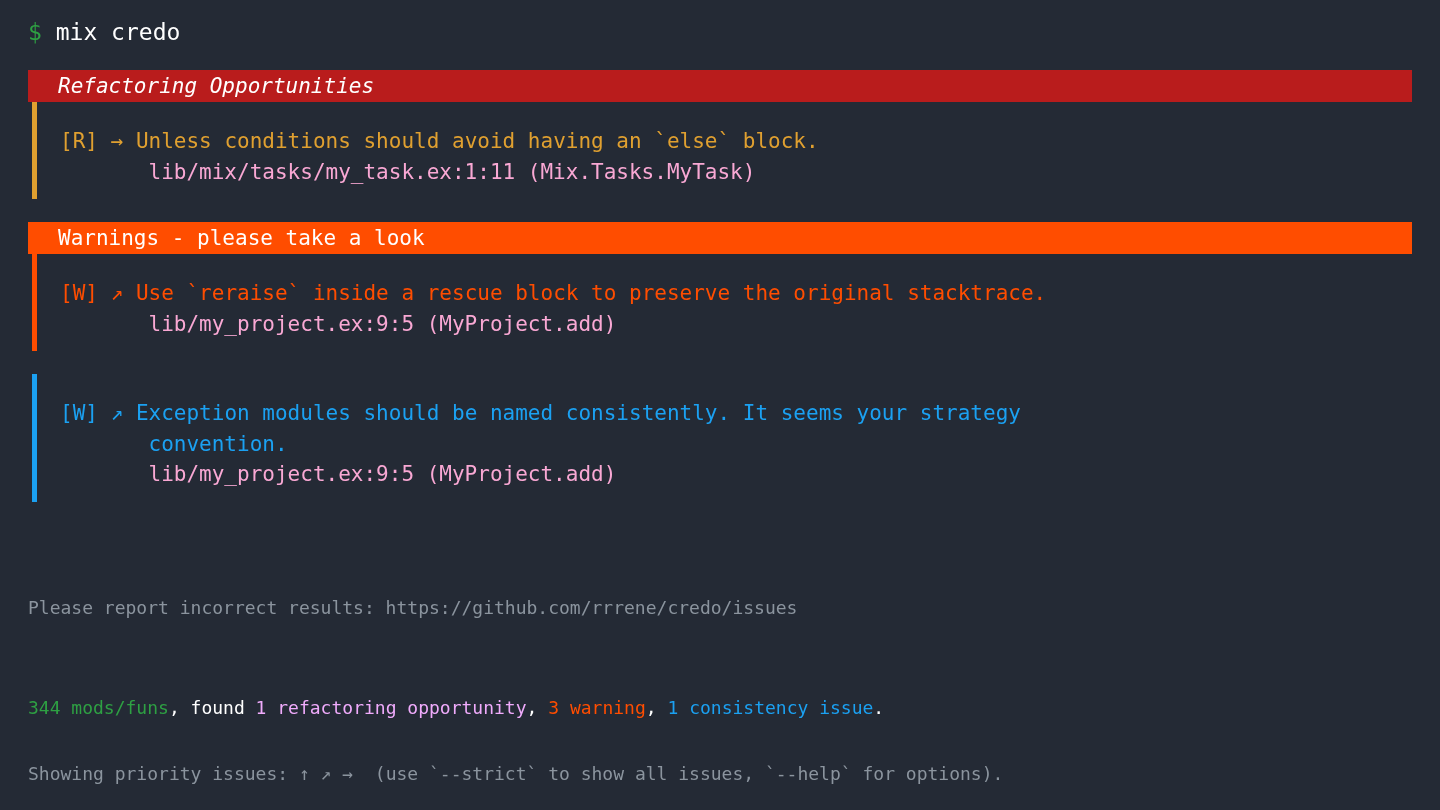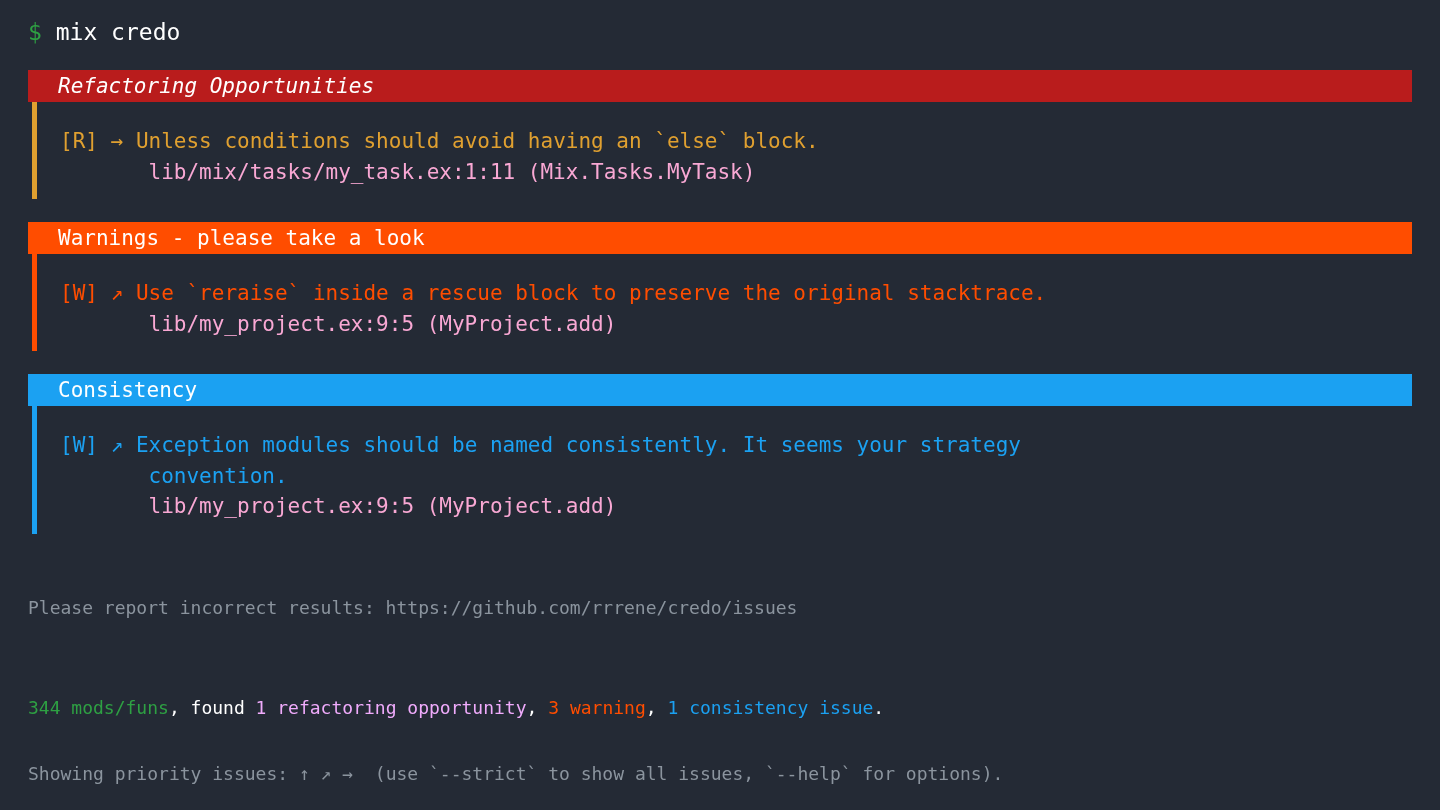--- a/index.html
+++ b/index.html
@@ -116,21 +116,20 @@
   <div class="group" style="top:222px;">
     <div class="group-bar red"><span>Warnings - please take a look</span></div>
     <div class="group-body">
       <div class="group-rule red"></div>
       <div class="issue-line"><span class="issue-msg red">[W]</span><span class="issue-msg red"> </span><span class="issue-msg red">↗</span><span class="issue-msg red"> </span><span class="issue-msg red">Use `reraise` inside a rescue block to preserve the original stacktrace.</span></div>
       <div class="issue-line"><span>       </span><span class="issue-file">lib/my_project.ex:9:5 (MyProject.add)</span></div>
     </div>
   </div>
 
   <div class="group" style="top:374px;">
-    <div class="group-bar blue"><span>Consistency</span></div>
     <div class="group-body">
       <div class="group-rule blue"></div>
       <div class="issue-line"><span class="issue-msg blue">[W]</span><span class="issue-msg blue"> </span><span class="issue-msg blue">↗</span><span class="issue-msg blue"> </span><span class="issue-msg blue">Exception modules should be named consistently. It seems your strategy</span></div>
       <div class="issue-line"><span>       </span><span class="issue-msg blue">convention.</span></div>
       <div class="issue-line"><span>       </span><span class="issue-file">lib/my_project.ex:9:5 (MyProject.add)</span></div>
     </div>
   </div>
 
   <div class="footer-line muted" style="top:593px;"><span>Please report incorrect results: https://github.com/rrrene/credo/issues</span></div>
 

